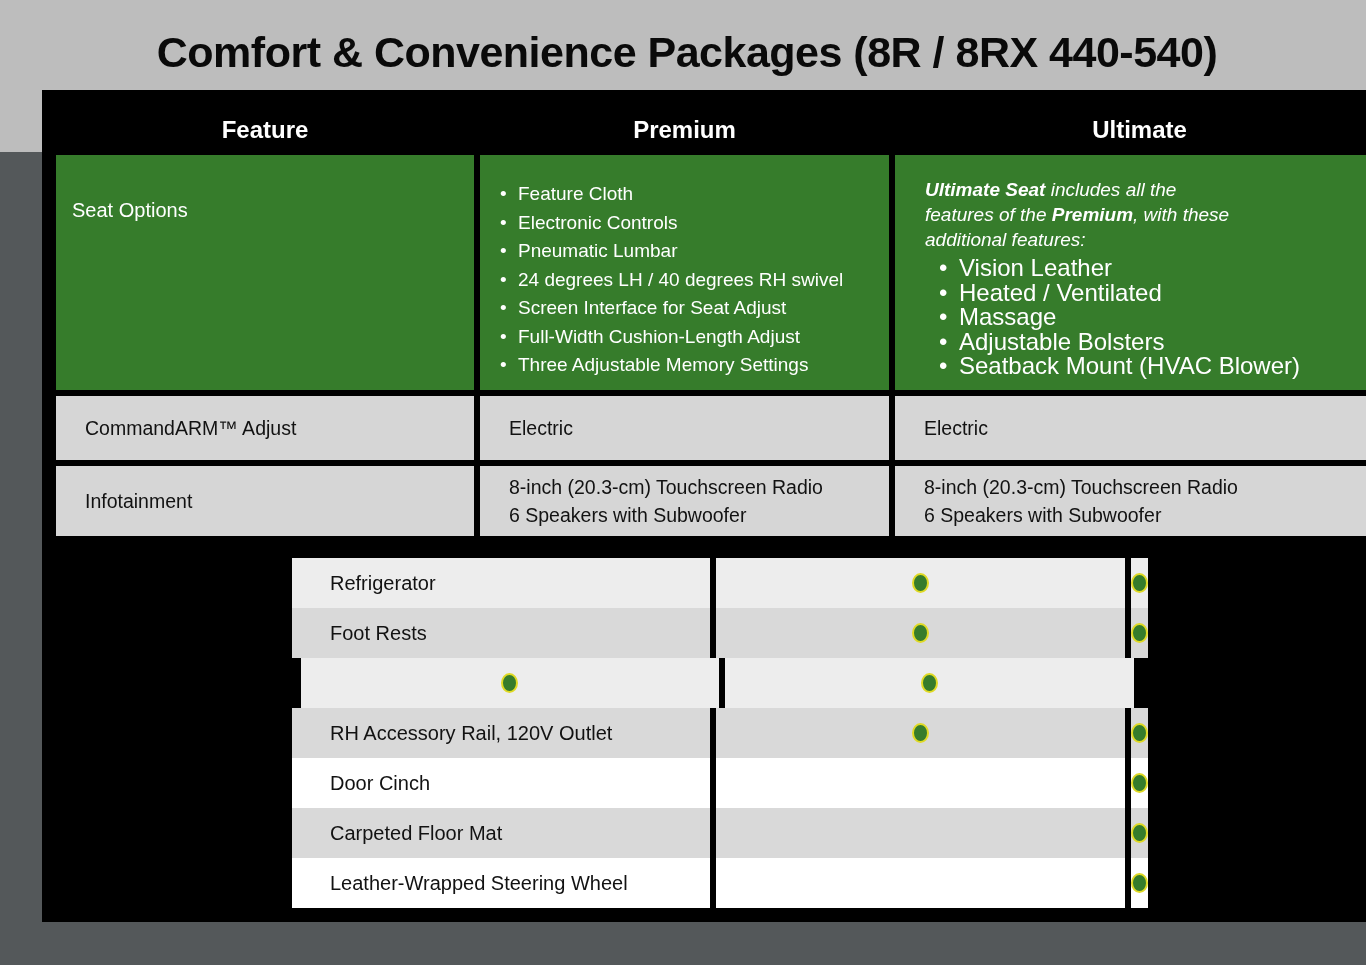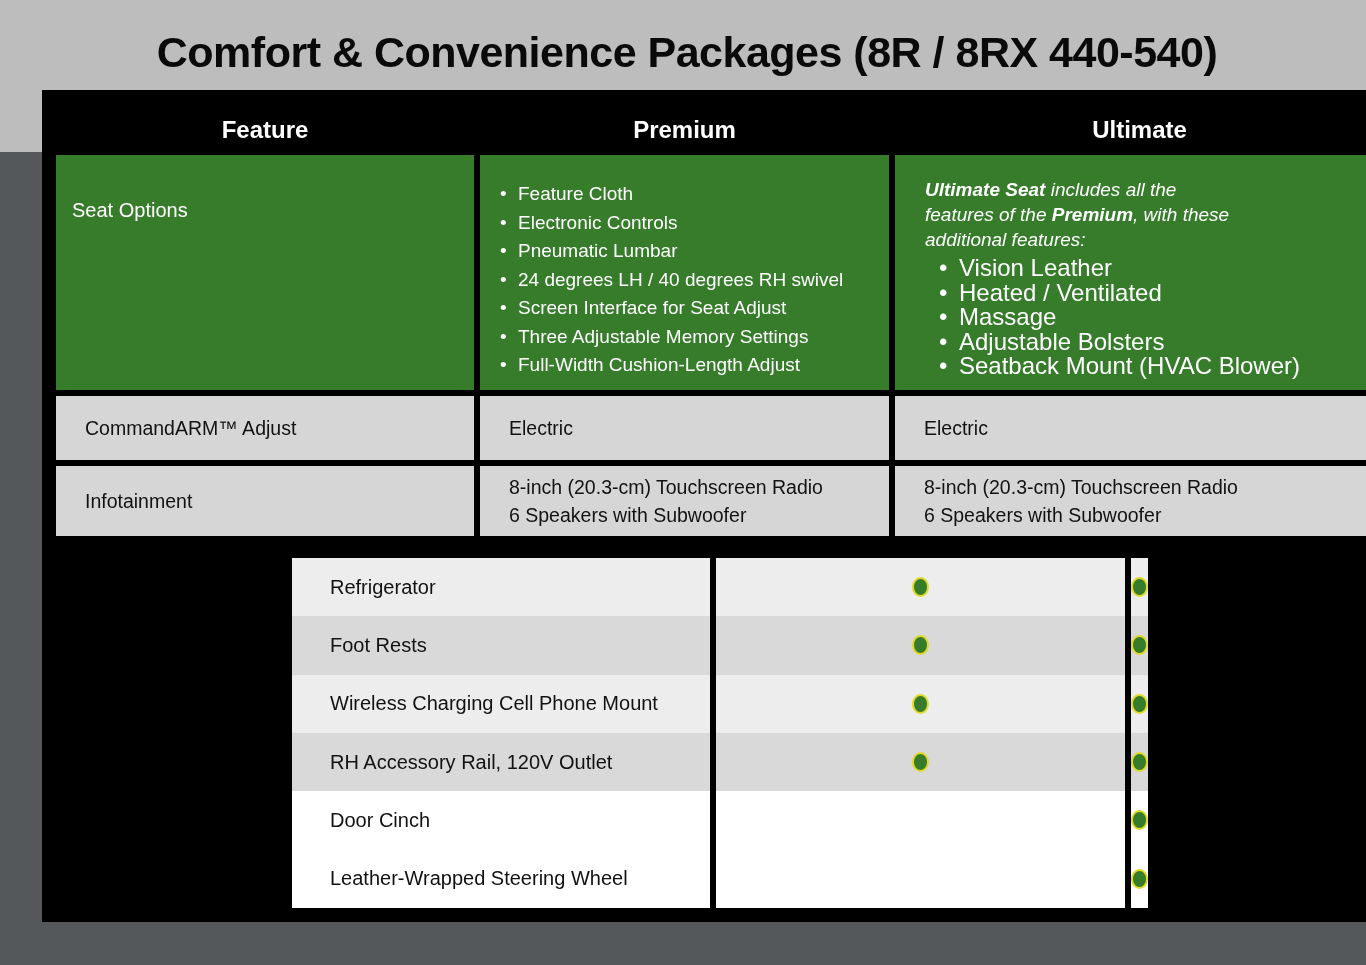--- a/index.html
+++ b/index.html
@@ -108,22 +108,22 @@
 
   <div class="grid-row seat-row">
     <div class="cell-green seat-feature">Seat Options</div>
     <div class="cell-green">
       <ul class="green-list">
         <li>Feature Cloth</li>
         <li>Electronic Controls</li>
         <li>Pneumatic Lumbar</li>
         <li>24 degrees LH / 40 degrees RH swivel</li>
         <li>Screen Interface for Seat Adjust</li>
+        <li>Full-Width Cushion-Length Adjust</li>
         <li>Three Adjustable Memory Settings</li>
-        <li>Full-Width Cushion-Length Adjust</li>
       </ul>
     </div>
     <div class="cell-green ultimate-cell">
       <p class="intro"><b>Ultimate Seat</b><span> includes all the features of the </span><b>Premium</b><span>, with these additional features:</span></p>
       <ul class="ult-list">
         <li>Vision Leather</li>
         <li>Heated / Ventilated</li>
         <li>Massage</li>
         <li>Adjustable Bolsters</li>
         <li>Seatback Mount (HVAC Blower)</li>
@@ -169,21 +169,20 @@
       <div class="cell feature-cell">Foot Rests</div>
       <div class="cell dotcell">
           <span class="dot"></span>
         </div>
       <div class="cell dotcell">
           <span class="dot"></span>
         </div>
     </div>
 
     <div class="grid-row dot-row shade-light">
-      <div class="cell feature-cell">Wireless Charging Cell Phone Mount</div>
       <div class="cell dotcell">
           <span class="dot"></span>
         </div>
       <div class="cell dotcell">
           <span class="dot"></span>
         </div>
     </div>
 
     <div class="grid-row dot-row shade-mid">
       <div class="cell feature-cell">RH Accessory Rail, 120V Outlet</div>
@@ -196,20 +195,27 @@
     </div>
 
     <div class="grid-row dot-row shade-white">
       <div class="cell feature-cell">Door Cinch</div>
       <div class="cell dotcell"></div>
       <div class="cell dotcell">
           <span class="dot"></span>
         </div>
     </div>
 
+    <div class="grid-row dot-row shade-mid">
+      <div class="cell feature-cell">Carpeted Floor Mat</div>
+      <div class="cell dotcell"></div>
+      <div class="cell dotcell">
+          <span class="dot"></span>
+        </div>
+    </div>
 
     <div class="grid-row dot-row shade-white">
       <div class="cell feature-cell">Leather-Wrapped Steering Wheel</div>
       <div class="cell dotcell"></div>
       <div class="cell dotcell">
           <span class="dot"></span>
         </div>
     </div>
 
   </div>

